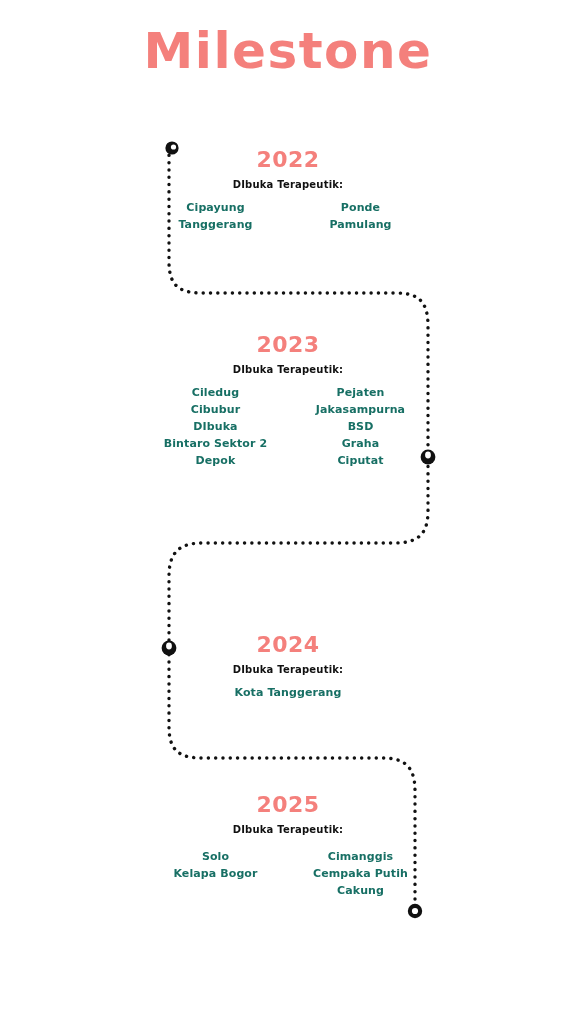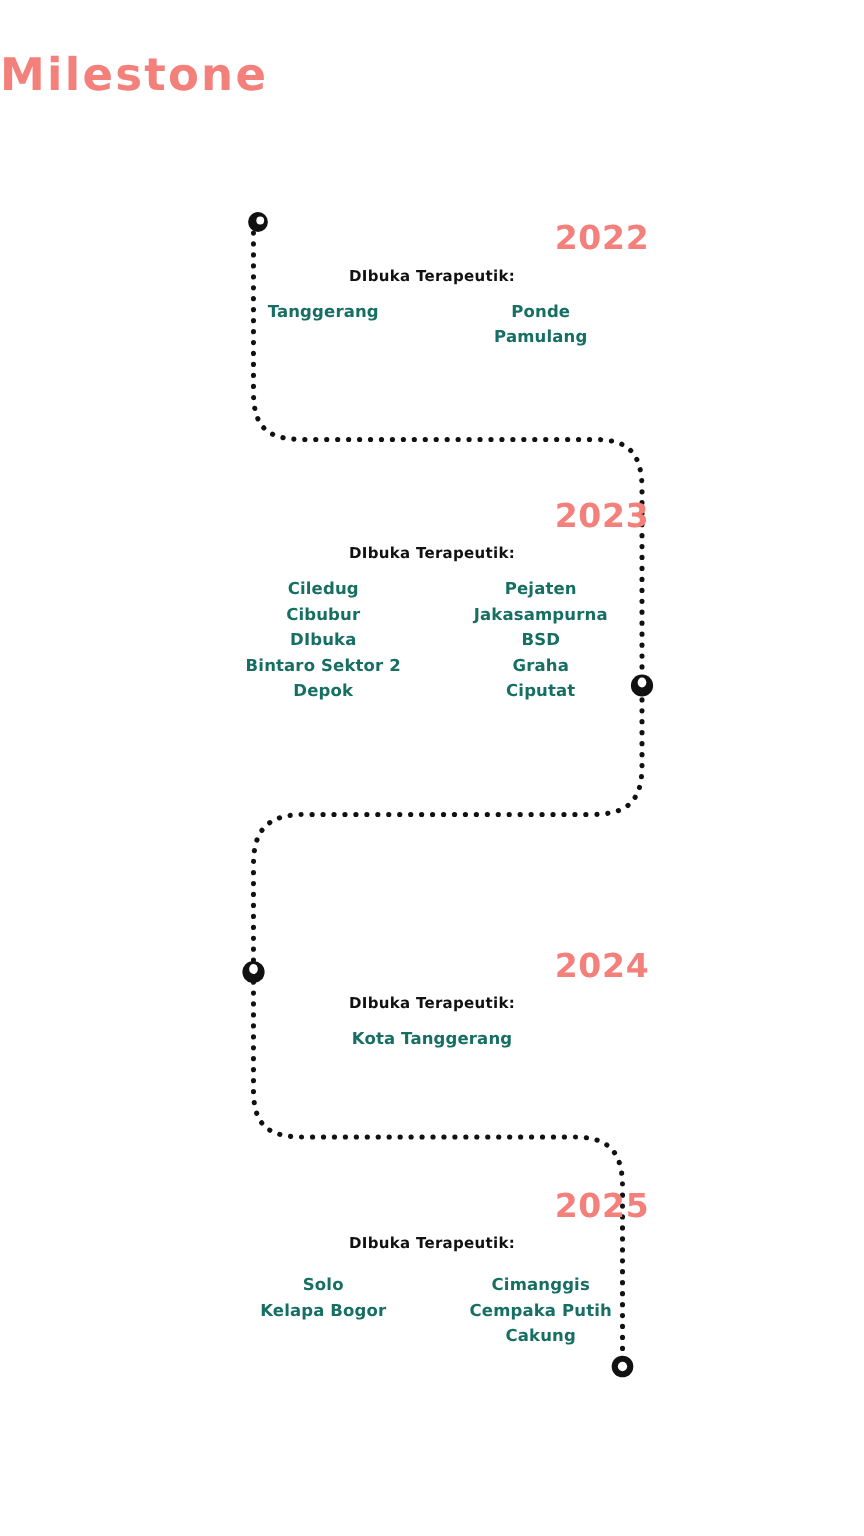--- a/index.html
+++ b/index.html
@@ -19,22 +19,23 @@
     height: 1024px;
     background: #ffffff;
   }
 
   
   #title {
     position: absolute;
     top: 27px;
     left: 0;
     width: 576px;
-    font-family: "DejaVu Sans", sans-serif;
-    font-size: 30px;
+    text-align: center;
+    font-family: "DejaVu Sans", sans-serif;
+    font-size: 50px;
     font-weight: bold;
     letter-spacing: 1.5px;
     color: #f4807c;
     line-height: 48px;
   }
 
   
   #timeline-svg {
     position: absolute;
     top: 0;
@@ -52,21 +53,20 @@
     text-align: center;
   }
   .year {
     font-family: "DejaVu Sans", sans-serif;
     font-size: 22px;
     font-weight: bold;
     letter-spacing: 0.5px;
     color: #f4807c;
     line-height: 26px;
     margin: 0 0 4px 0;
-    text-align: right;
   }
   .subtitle {
     font-family: "DejaVu Sans", sans-serif;
     font-size: 10px;
     font-weight: bold;
     letter-spacing: 0.2px;
     color: #111111;
     line-height: 16px;
     margin: 0 0 6px 0;
   }
@@ -135,20 +135,21 @@
       <circle cx="415" cy="911" r="7.2" fill="#111111"></circle>
       <circle cx="415" cy="911" r="3.1" fill="#ffffff"></circle>
     </g>
   </svg>
 
   <div class="milestone" style="top:147px;">
     <div class="year">2022</div>
     <div class="subtitle">DIbuka Terapeutik:</div>
     <div class="columns">
       <div class="col">
+        <div class="place">Cipayung</div>
         <div class="place">Tanggerang</div>
       </div>
       <div class="col">
         <div class="place">Ponde</div>
         <div class="place">Pamulang</div>
       </div>
     </div>
   </div>
 
   <div class="milestone" style="top:332px;">

